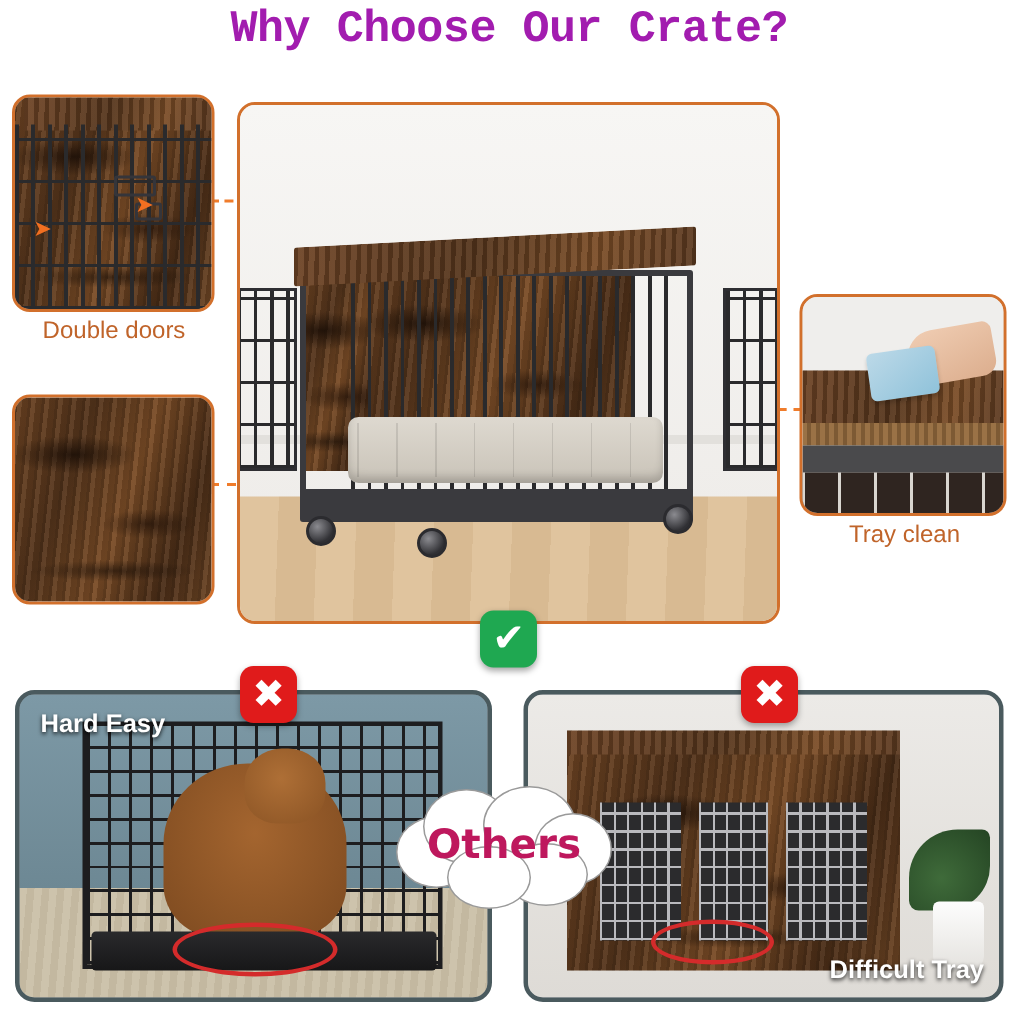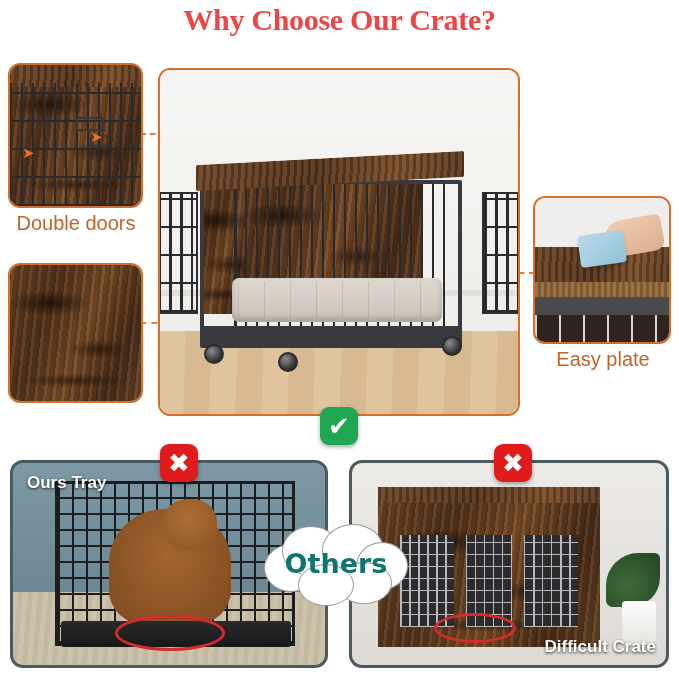--- a/index.html
+++ b/index.html
@@ -10,38 +10,38 @@
     position:relative;
     overflow:hidden;
   }
   #stage { position:absolute; inset:0; }
 
   
   .title {
     position:absolute; left:0; top:3px; width:679px;
     text-align:center;
     font-size:30px; font-weight:bold;
-    color:#ef4444;
+    color:#a21caf;
     letter-spacing:-0.3px;
-    font-family:Liberation Serif, serif;
+    font-family:Liberation Mono, monospace;
   }
 
   
   .panel {
     position:absolute;
     border:2px solid #D2702C;
     border-radius:12px;
     overflow:hidden;
     background:#e9e6e2;
   }
   .caption {
     position:absolute;
     text-align:center;
     color:#C0642A;
-    font-size:20px;
+    font-size:16px;
     font-family:"Liberation Sans", sans-serif;
   }
 
   
   .wood-dark {
     background:
       radial-gradient(ellipse 60px 18px at 30% 28%, rgba(20,10,4,.75), transparent 70%),
       radial-gradient(ellipse 45px 14px at 68% 62%, rgba(25,12,5,.6), transparent 70%),
       radial-gradient(ellipse 80px 10px at 50% 85%, rgba(10,5,2,.5), transparent 70%),
       repeating-linear-gradient(96deg, rgba(0,0,0,.20) 0 2px, rgba(255,255,255,.05) 2px 5px, rgba(0,0,0,.12) 5px 9px),
@@ -159,21 +159,21 @@
     box-shadow:0 2px 4px rgba(0,0,0,.35);
     font-family:"DejaVu Sans", sans-serif;
   }
   .badge.green { background:#1FA851; }
   .badge.red   { background:#E01B1B; }
 
   
   #others { position:absolute; left:262px; top:524px; width:148px; height:82px; z-index:9; }
   #others .lbl {
     position:absolute; left:0; right:0; top:24px; text-align:center;
-    font-size:27px; font-weight:bold; color:#0f766e;
+    font-size:27px; font-weight:bold; color:#be185d;
     font-family:"DejaVu Sans", sans-serif;
   }
   .bub-w { position:absolute; border:1.5px solid #9a9a9a; border-radius:50%; background:#fff; }
 
   .red-ellipse { position:absolute; border:3px solid #D42B2B; border-radius:50%; }
 
   
   .bl-wall { position:absolute; left:0; top:0; right:0; height:64%; background:linear-gradient(180deg,#7d99a6,#6d8894); }
   .bl-floor{ position:absolute; left:0; bottom:0; right:0; height:36%;
     background:repeating-linear-gradient(95deg,#cdc3ac 0 5px,#c3b8a0 5px 10px); }
@@ -279,47 +279,47 @@
 
   <div class="panel" id="p-clean">
     <div class="wallbg"></div>
     <div class="top-wood wood-top"></div>
     <div class="edge"></div>
     <div class="dark"></div>
     <div class="slots"></div>
     <div class="hand"></div>
     <div class="cloth"></div>
   </div>
-  <div class="caption" style="left:527px; top:348px; width:152px;">Easy plate</div>
+  <div class="caption" style="left:527px; top:348px; width:152px;">Tray clean</div>
 
   <div class="cmp" id="c-left">
     <div class="bl-wall"></div>
     <div class="bl-floor"></div>
     <div class="wirecage"></div>
     <div class="dog"></div>
     <div class="dog-head"></div>
     <div class="tray"></div>
     <div class="red-ellipse" style="left:102px; top:152px; width:110px; height:36px;"></div>
-    <div class="ovl-label" style="left:14px; top:10px;">Ours Tray</div>
+    <div class="ovl-label" style="left:14px; top:10px;">Hard Easy</div>
   </div>
   <div class="badge red" style="left:160px; top:444px;">✖</div>
 
   <div class="cmp" id="c-right">
     <div class="br-wall"></div>
     <div class="cabinet">
       <div class="cab-body wood-dark"></div>
       <div class="cab-top wood-top"></div>
       <div class="cab-mesh" style="left:22px;"></div>
       <div class="cab-mesh" style="left:88px; width:46px;"></div>
       <div class="cab-mesh" style="left:146px;"></div>
     </div>
     <div class="plant-leaf"></div>
     <div class="plant-pot"></div>
     <div class="red-ellipse" style="left:82px; top:150px; width:82px; height:30px;"></div>
-    <div class="ovl-label" style="right:10px; bottom:8px;">Difficult Crate</div>
+    <div class="ovl-label" style="right:10px; bottom:8px;">Difficult Tray</div>
   </div>
   <div class="badge red" style="left:494px; top:444px;">✖</div>
 
   <div id="others">
     <div>
       <div class="bub-w" style="left:2px;  top:20px; width:54px; height:48px;"></div>
       <div class="bub-w" style="left:20px; top:2px;  width:58px; height:50px;"></div>
       <div class="bub-w" style="left:60px; top:0px;  width:62px; height:52px;"></div>
       <div class="bub-w" style="left:94px; top:18px; width:52px; height:48px;"></div>
       <div class="bub-w" style="left:74px; top:38px; width:56px; height:42px;"></div>

